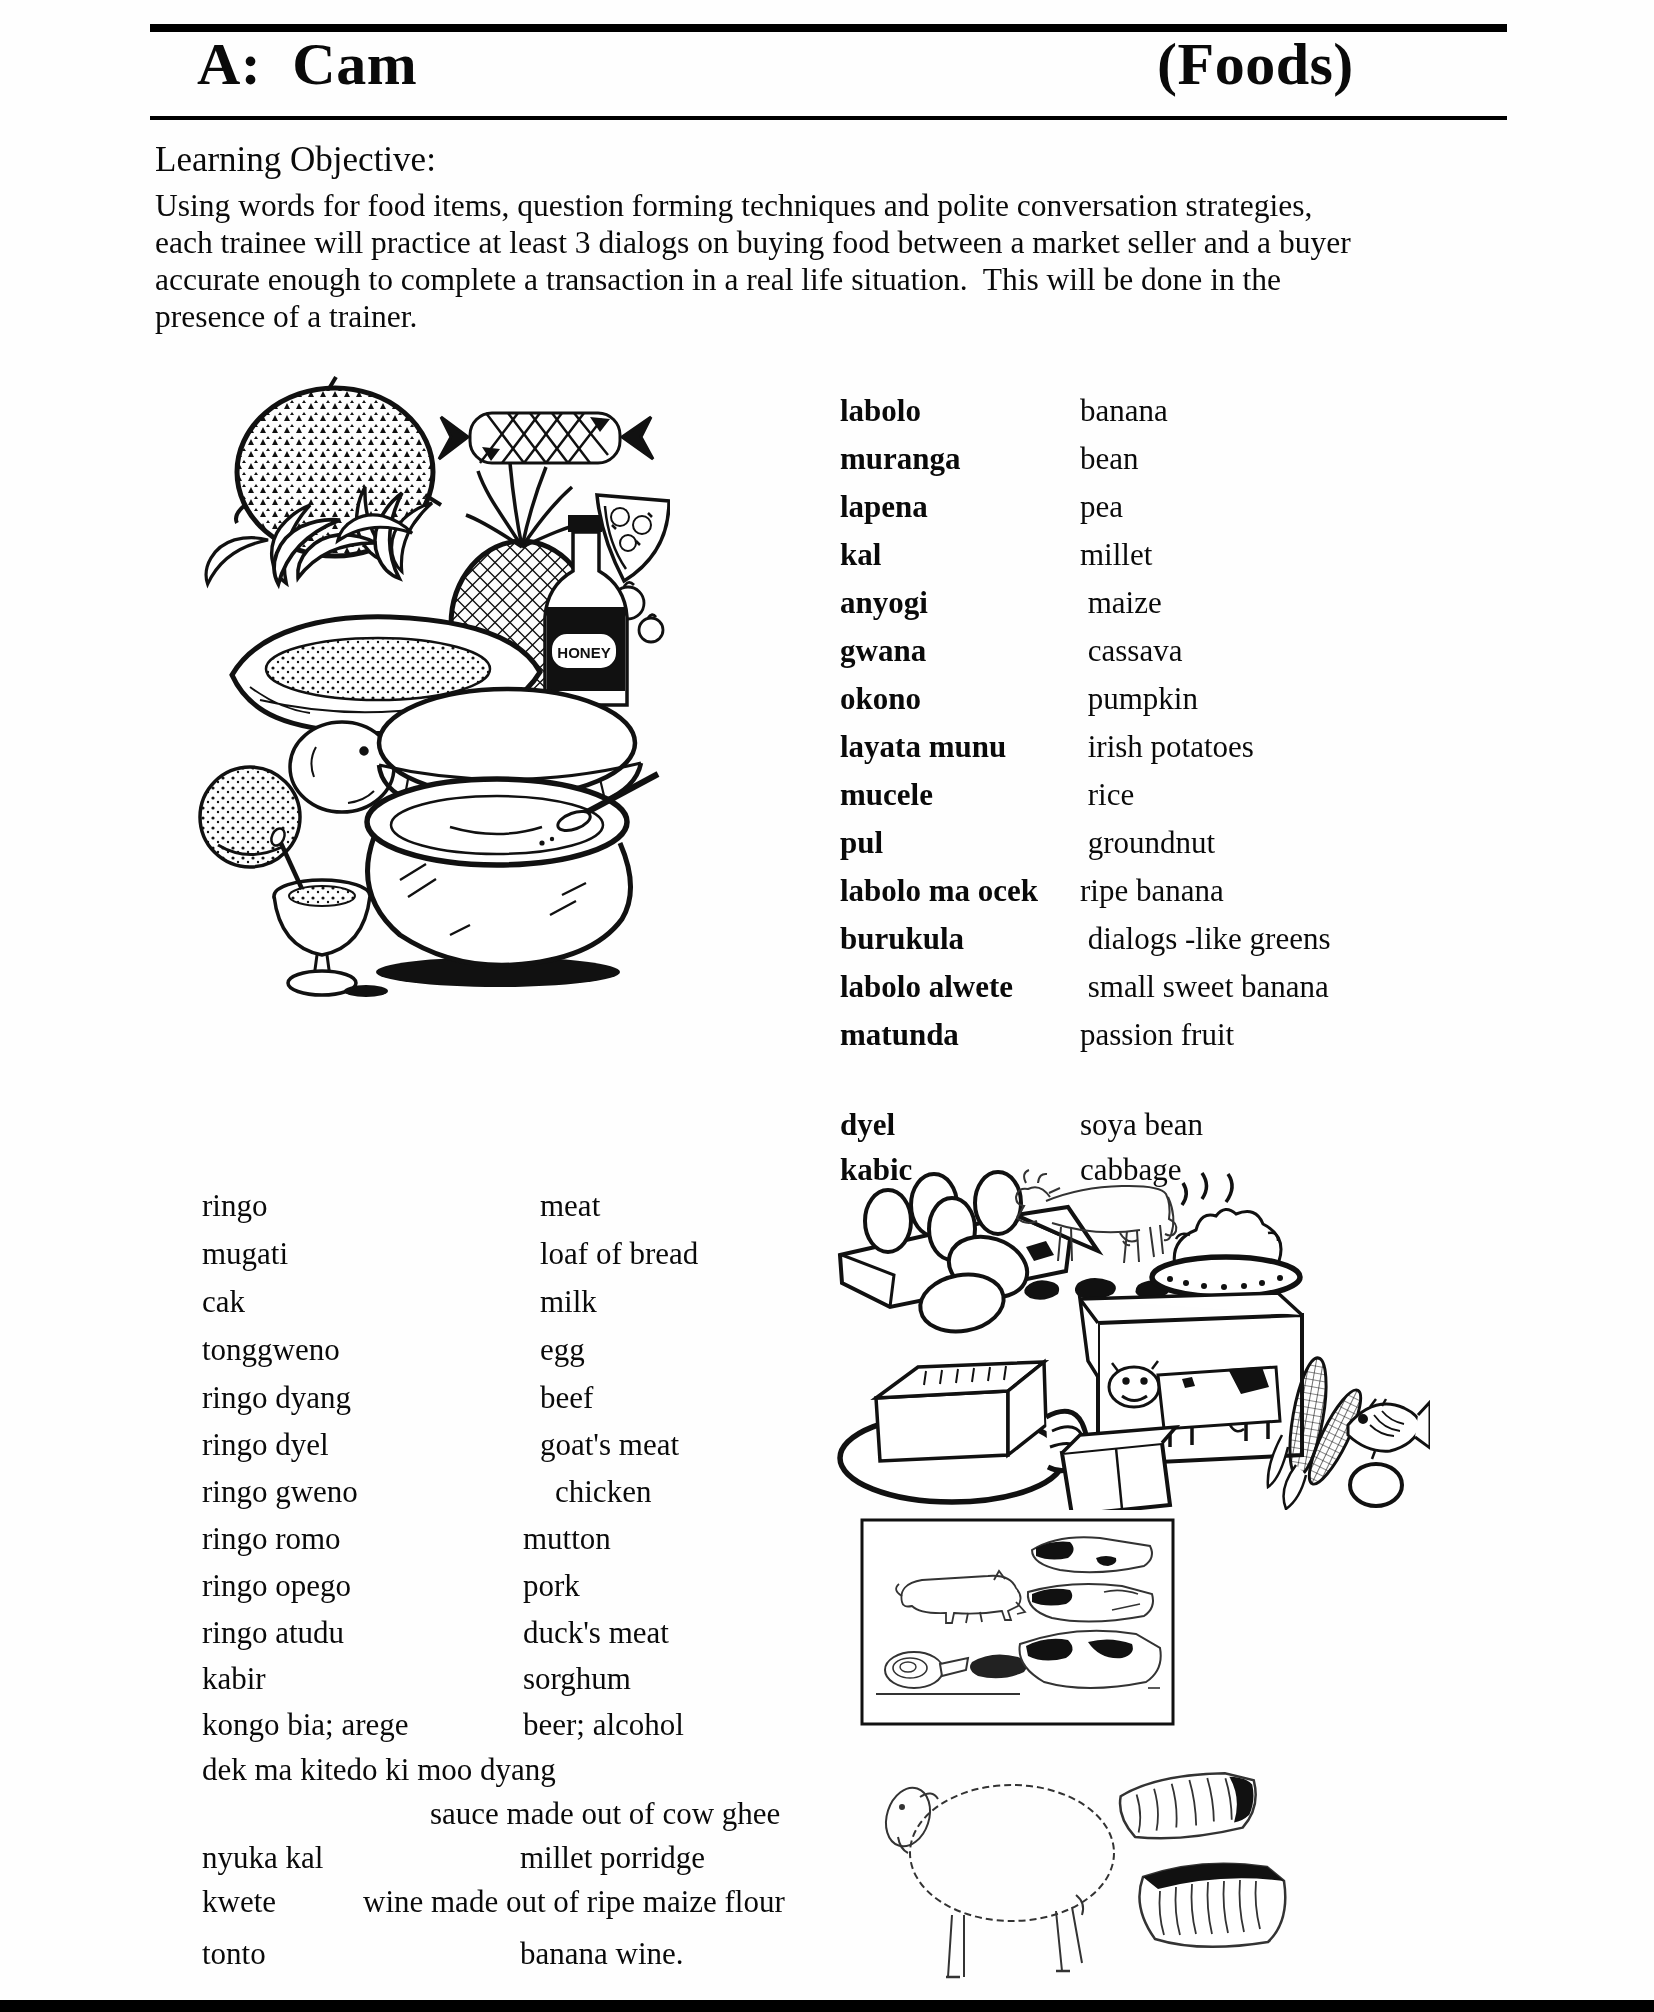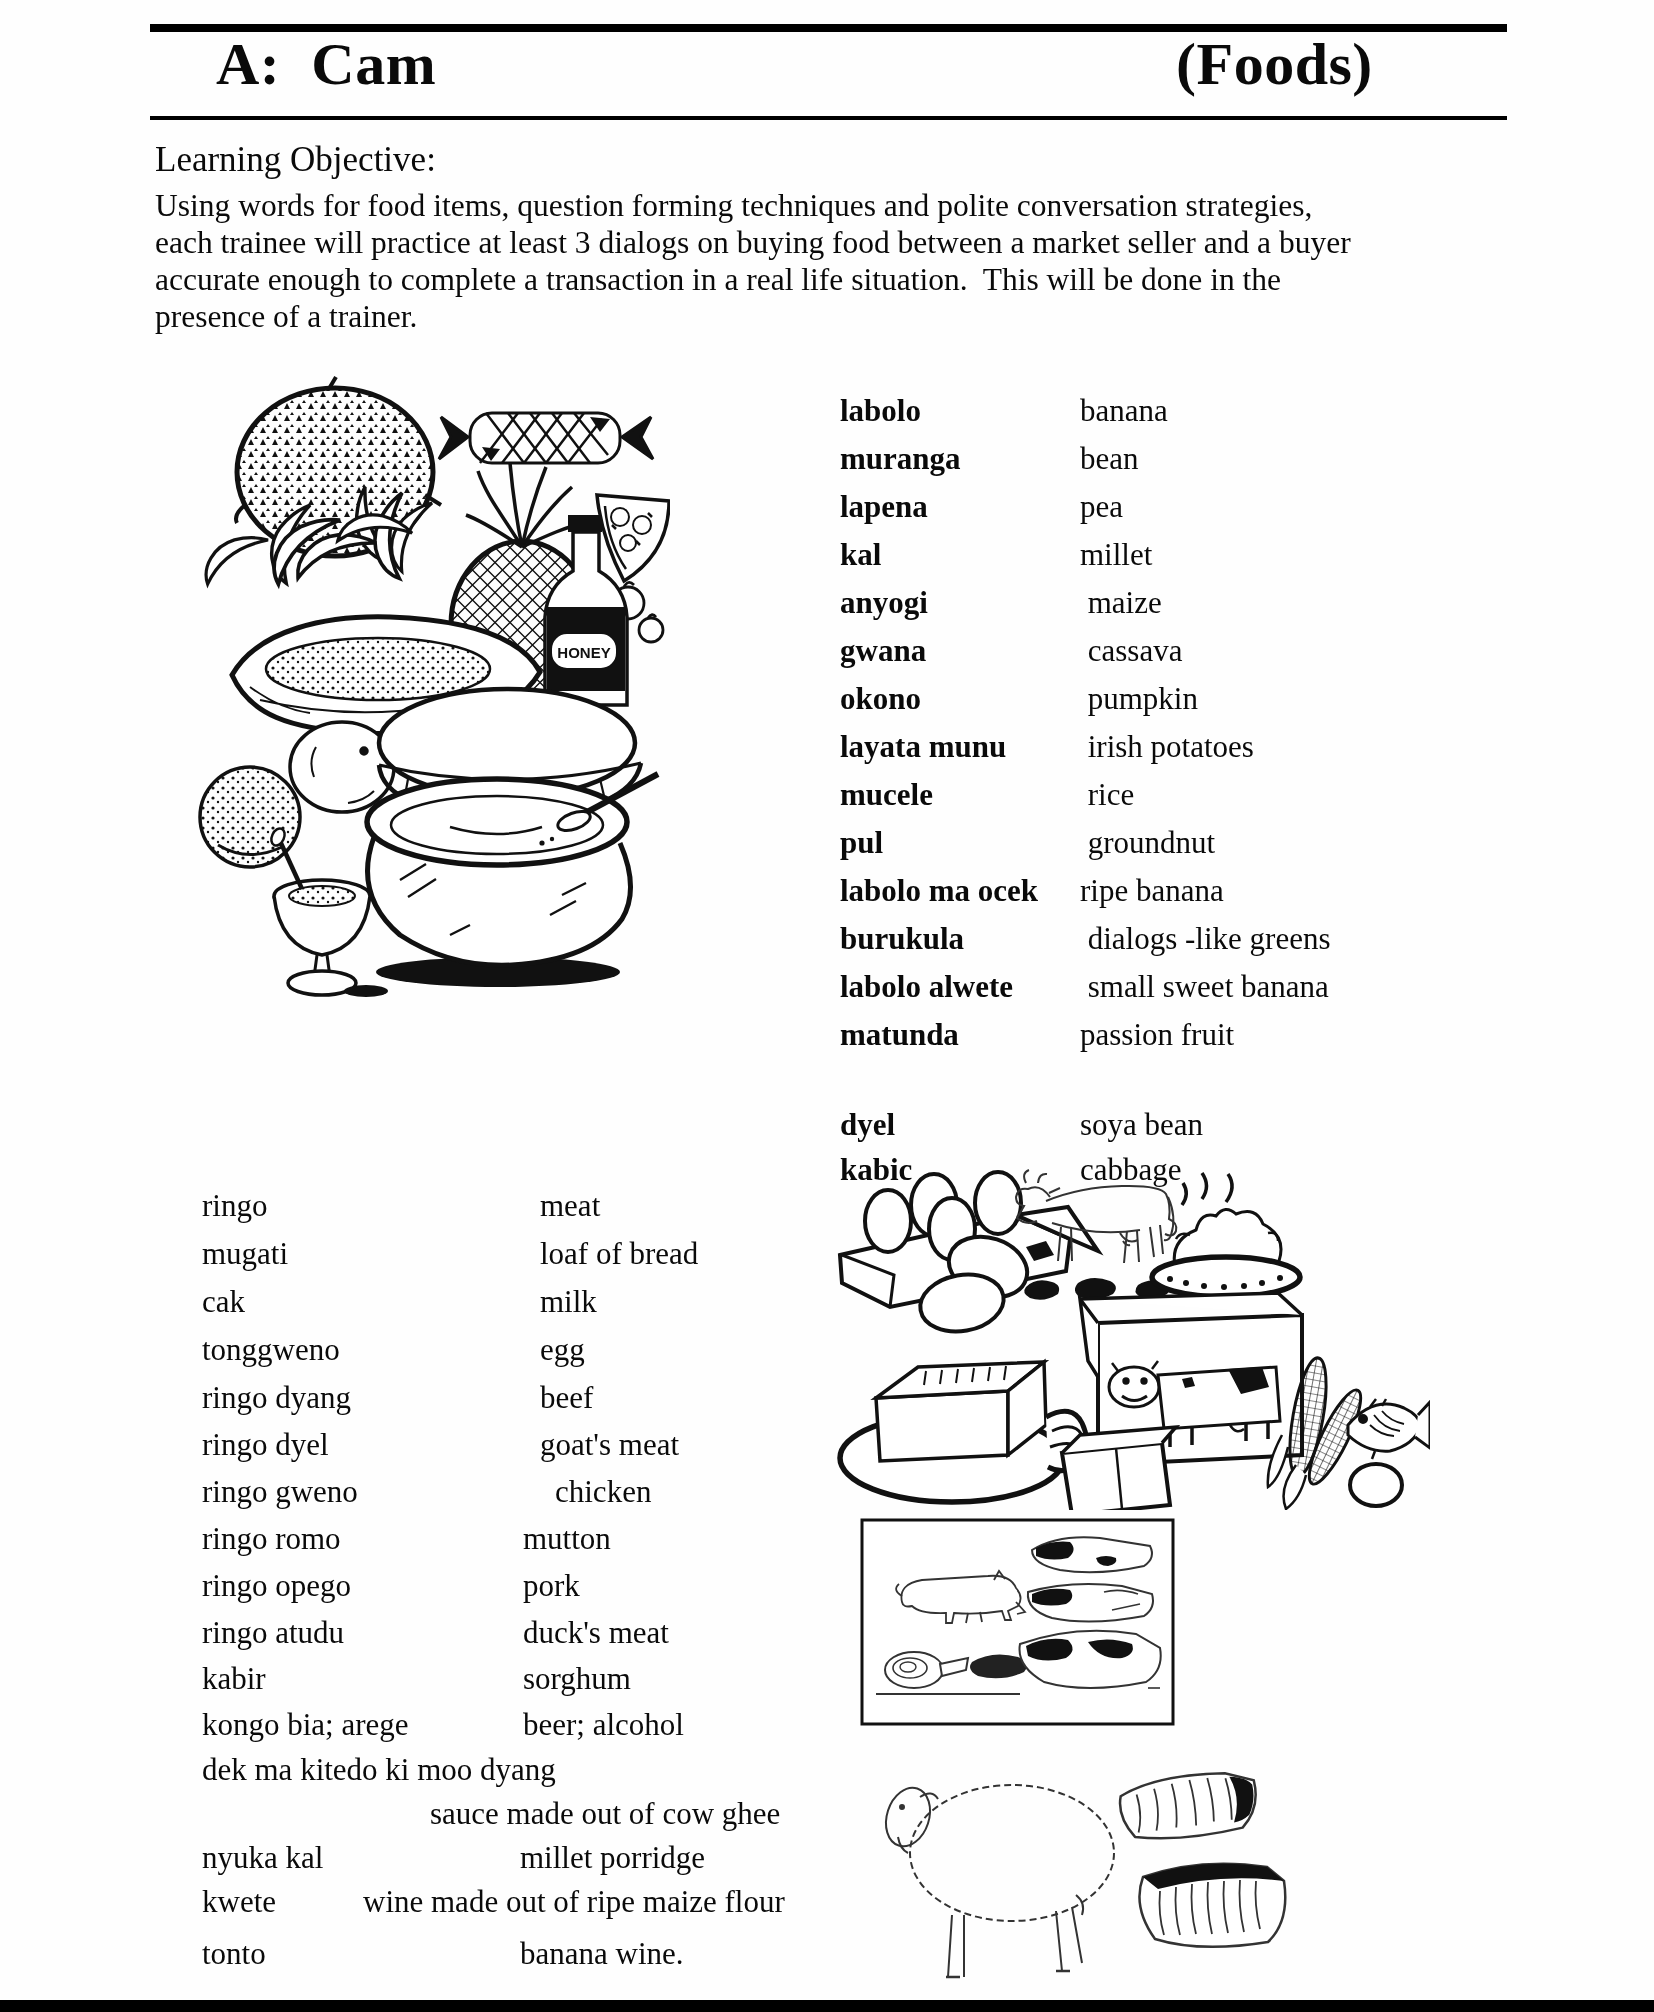--- a/index.html
+++ b/index.html
@@ -2,21 +2,21 @@
 <html><head>
 <meta charset="utf-8">
 <style>
   html,body{margin:0;padding:0;background:#888;}
   #page{position:relative;width:1654px;height:2012px;background:#fefefe;
         font-family:"Liberation Serif", serif;color:#0a0a0a;overflow:hidden;}
   .rule{position:absolute;background:#000;}
   #rule-top{left:150px;top:24px;width:1357px;height:8px;}
   #rule-title{left:150px;top:116px;width:1357px;height:4px;}
   #rule-bottom{left:0;top:2000px;width:1654px;height:12px;}
-  .title{position:absolute;top:30px;font-size:60px;font-weight:bold;white-space:pre;letter-spacing:.5px;margin-left:19px;}
+  .title{position:absolute;top:30px;font-size:60px;font-weight:bold;white-space:pre;letter-spacing:.5px;}
   #title-left{left:197px;}
   #title-right{left:1157px;}
   #obj-heading{position:absolute;left:155px;top:140px;font-size:35px;}
   .obj-line{position:absolute;left:155px;font-size:31.5px;white-space:pre;}
   .vr,.vl{position:absolute;font-size:31px;white-space:pre;}
   .vr{left:840px;}
   .vr .t{display:inline-block;width:240px;font-weight:bold;}
   .vl{left:202px;}
   .vl .t{display:inline-block;width:338px;}
   svg{position:absolute;}

